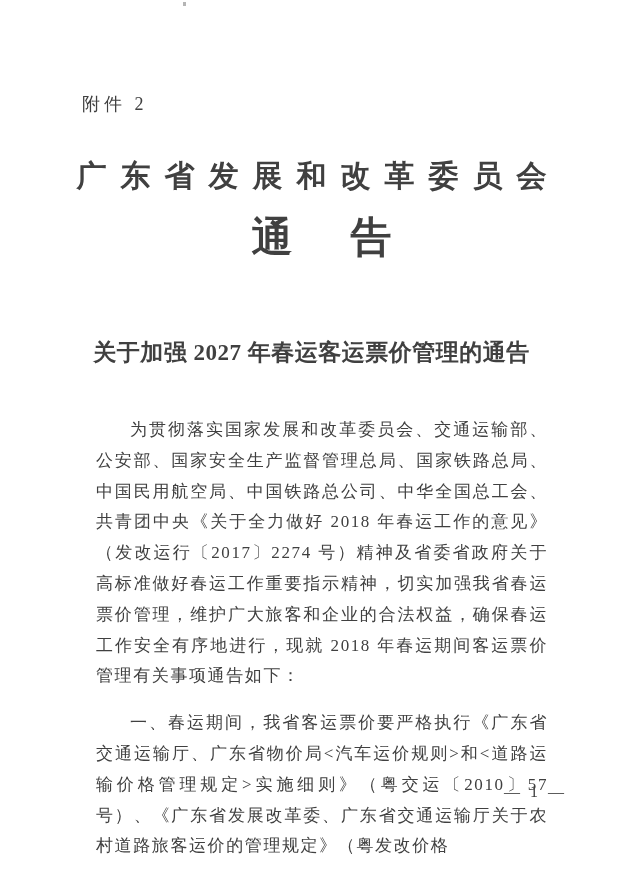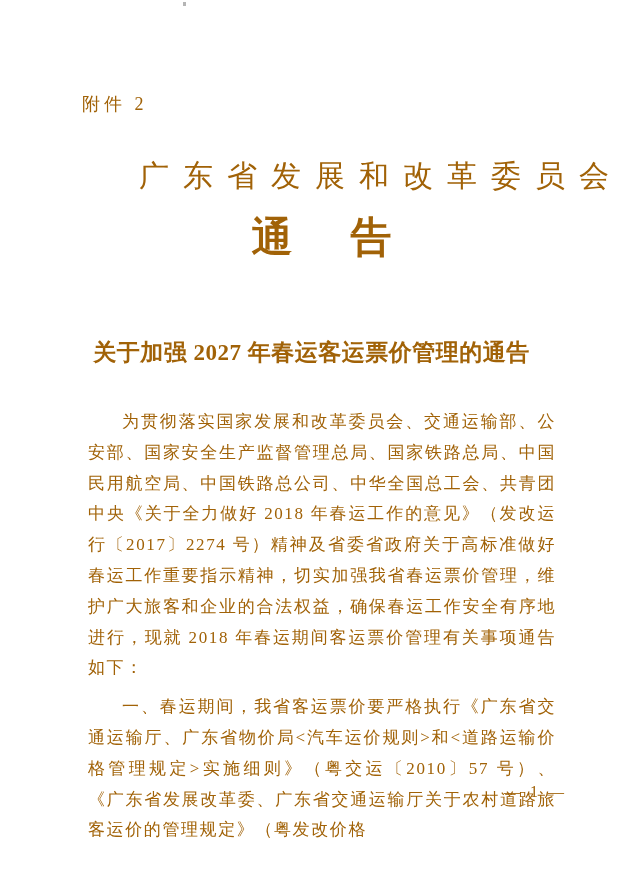--- a/index.html
+++ b/index.html
@@ -5,21 +5,21 @@
   html, body {
     margin: 0;
     padding: 0;
     background: #ffffff;
   }
   .page {
     position: relative;
     width: 623px;
     height: 894px;
     background: #ffffff;
-    color: #a16207;
+    color: #404040;
     font-family: "Liberation Serif", "DejaVu Serif", serif;
     overflow: hidden;
   }
   .scan-artifact {
     position: absolute;
     top: 2px;
     left: 183px;
     width: 3px;
     height: 4px;
     background: #b5b5b5;
@@ -30,23 +30,23 @@
     left: 82px;
     font-size: 18px;
     letter-spacing: 4px;
     font-weight: 500;
   }
   .org-title {
     position: absolute;
     top: 156px;
     left: 0;
     width: 100%;
-    text-align: right;
+    text-align: center;
     font-size: 30px;
-    font-weight: 400;
+    font-weight: 700;
     letter-spacing: 14px;
     text-indent: 14px;
     white-space: nowrap;
   }
   .doc-type {
     position: absolute;
     top: 210px;
     left: 0;
     width: 100%;
     text-align: center;
@@ -72,21 +72,21 @@
     position: absolute;
     top: 399px;
     left: 80px;
     width: 484px;
     font-size: 17px;
     line-height: 30.8px;
     letter-spacing: 1.6px;
     text-align: justify;
   }
   .body-text p {
-    margin: 8px;
+    margin: 16px;
     text-indent: 2em;
   }
   .page-number {
     position: absolute;
     top: 783px;
     right: 56px;
     font-size: 16px;
     letter-spacing: 3px;
     white-space: nowrap;
   }

